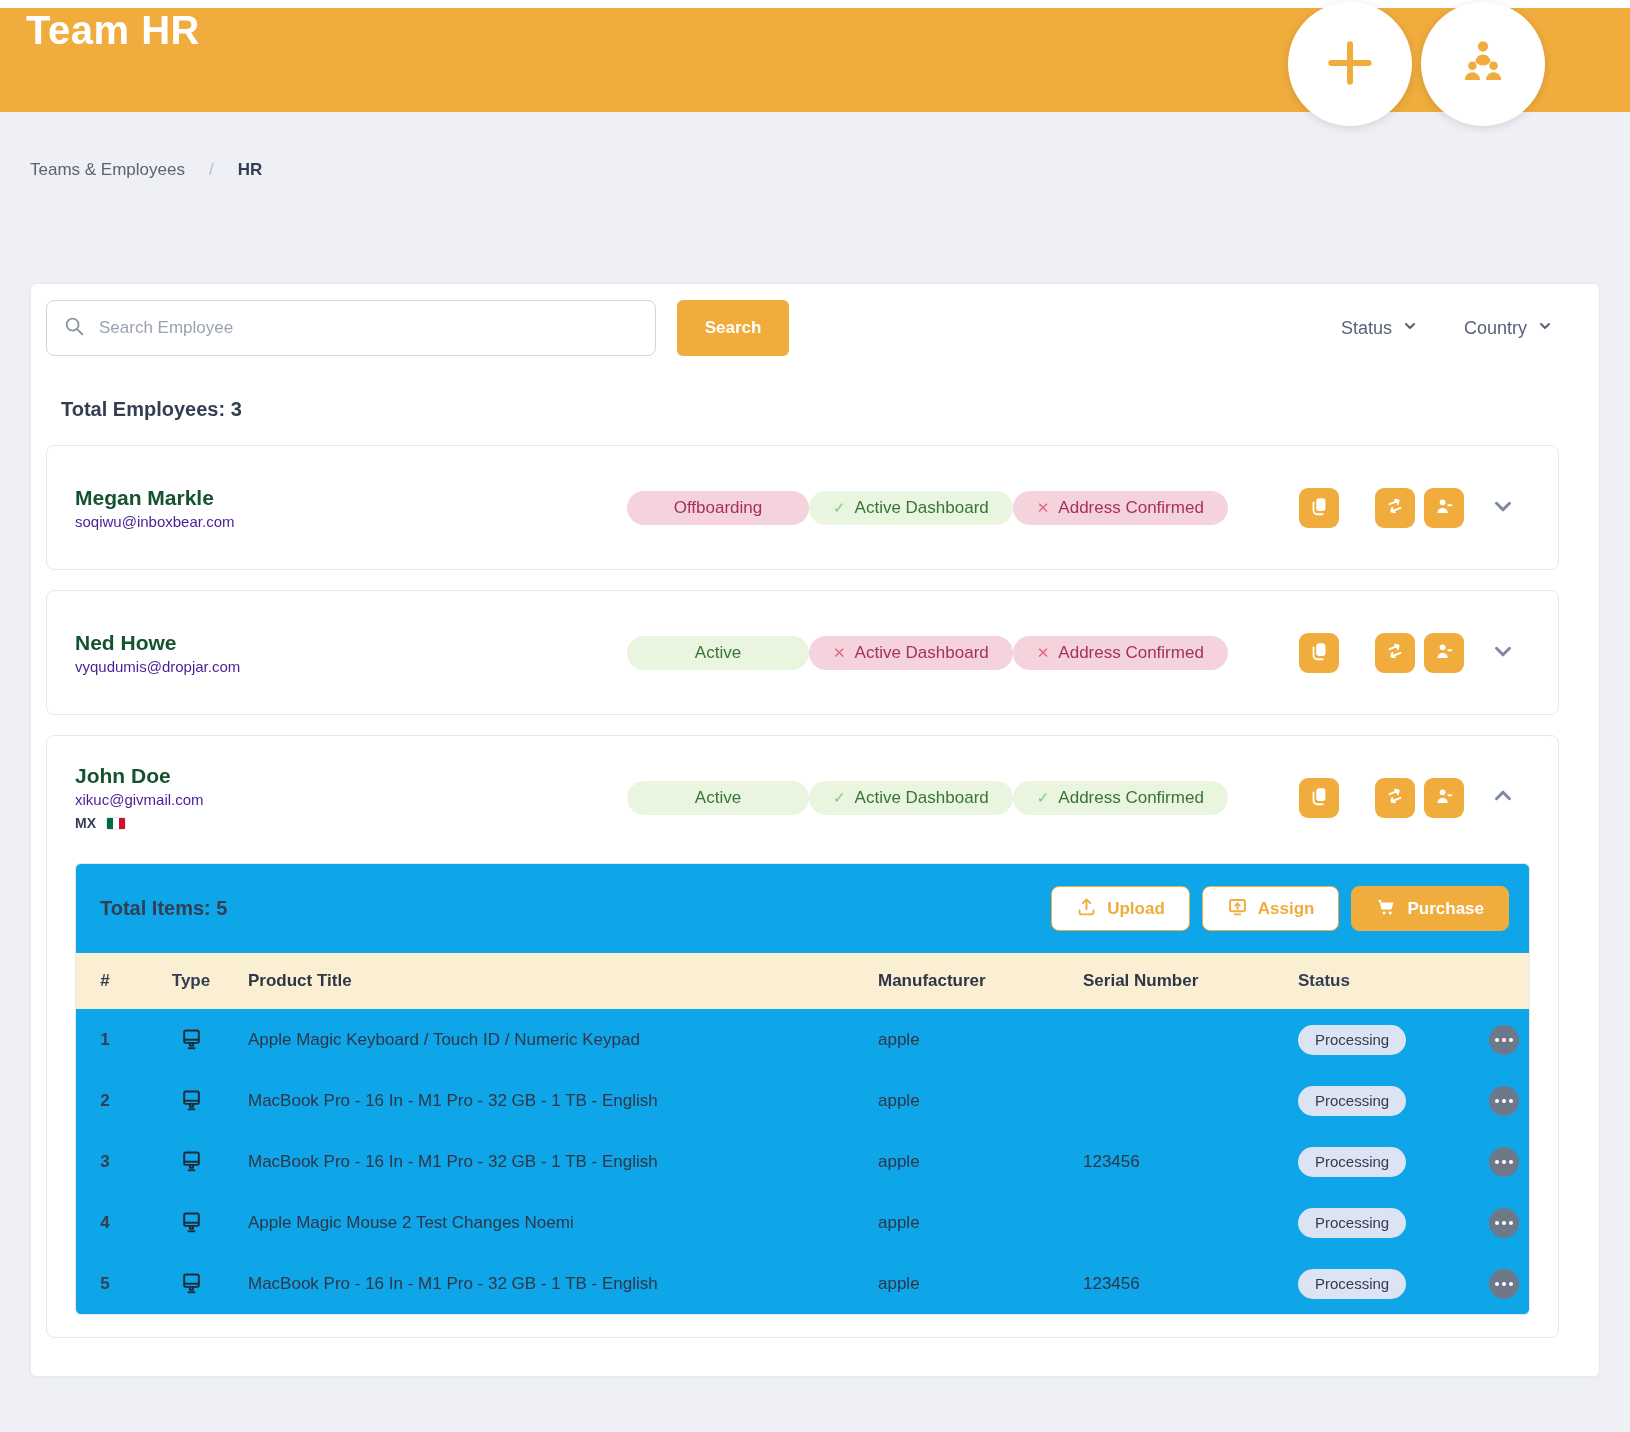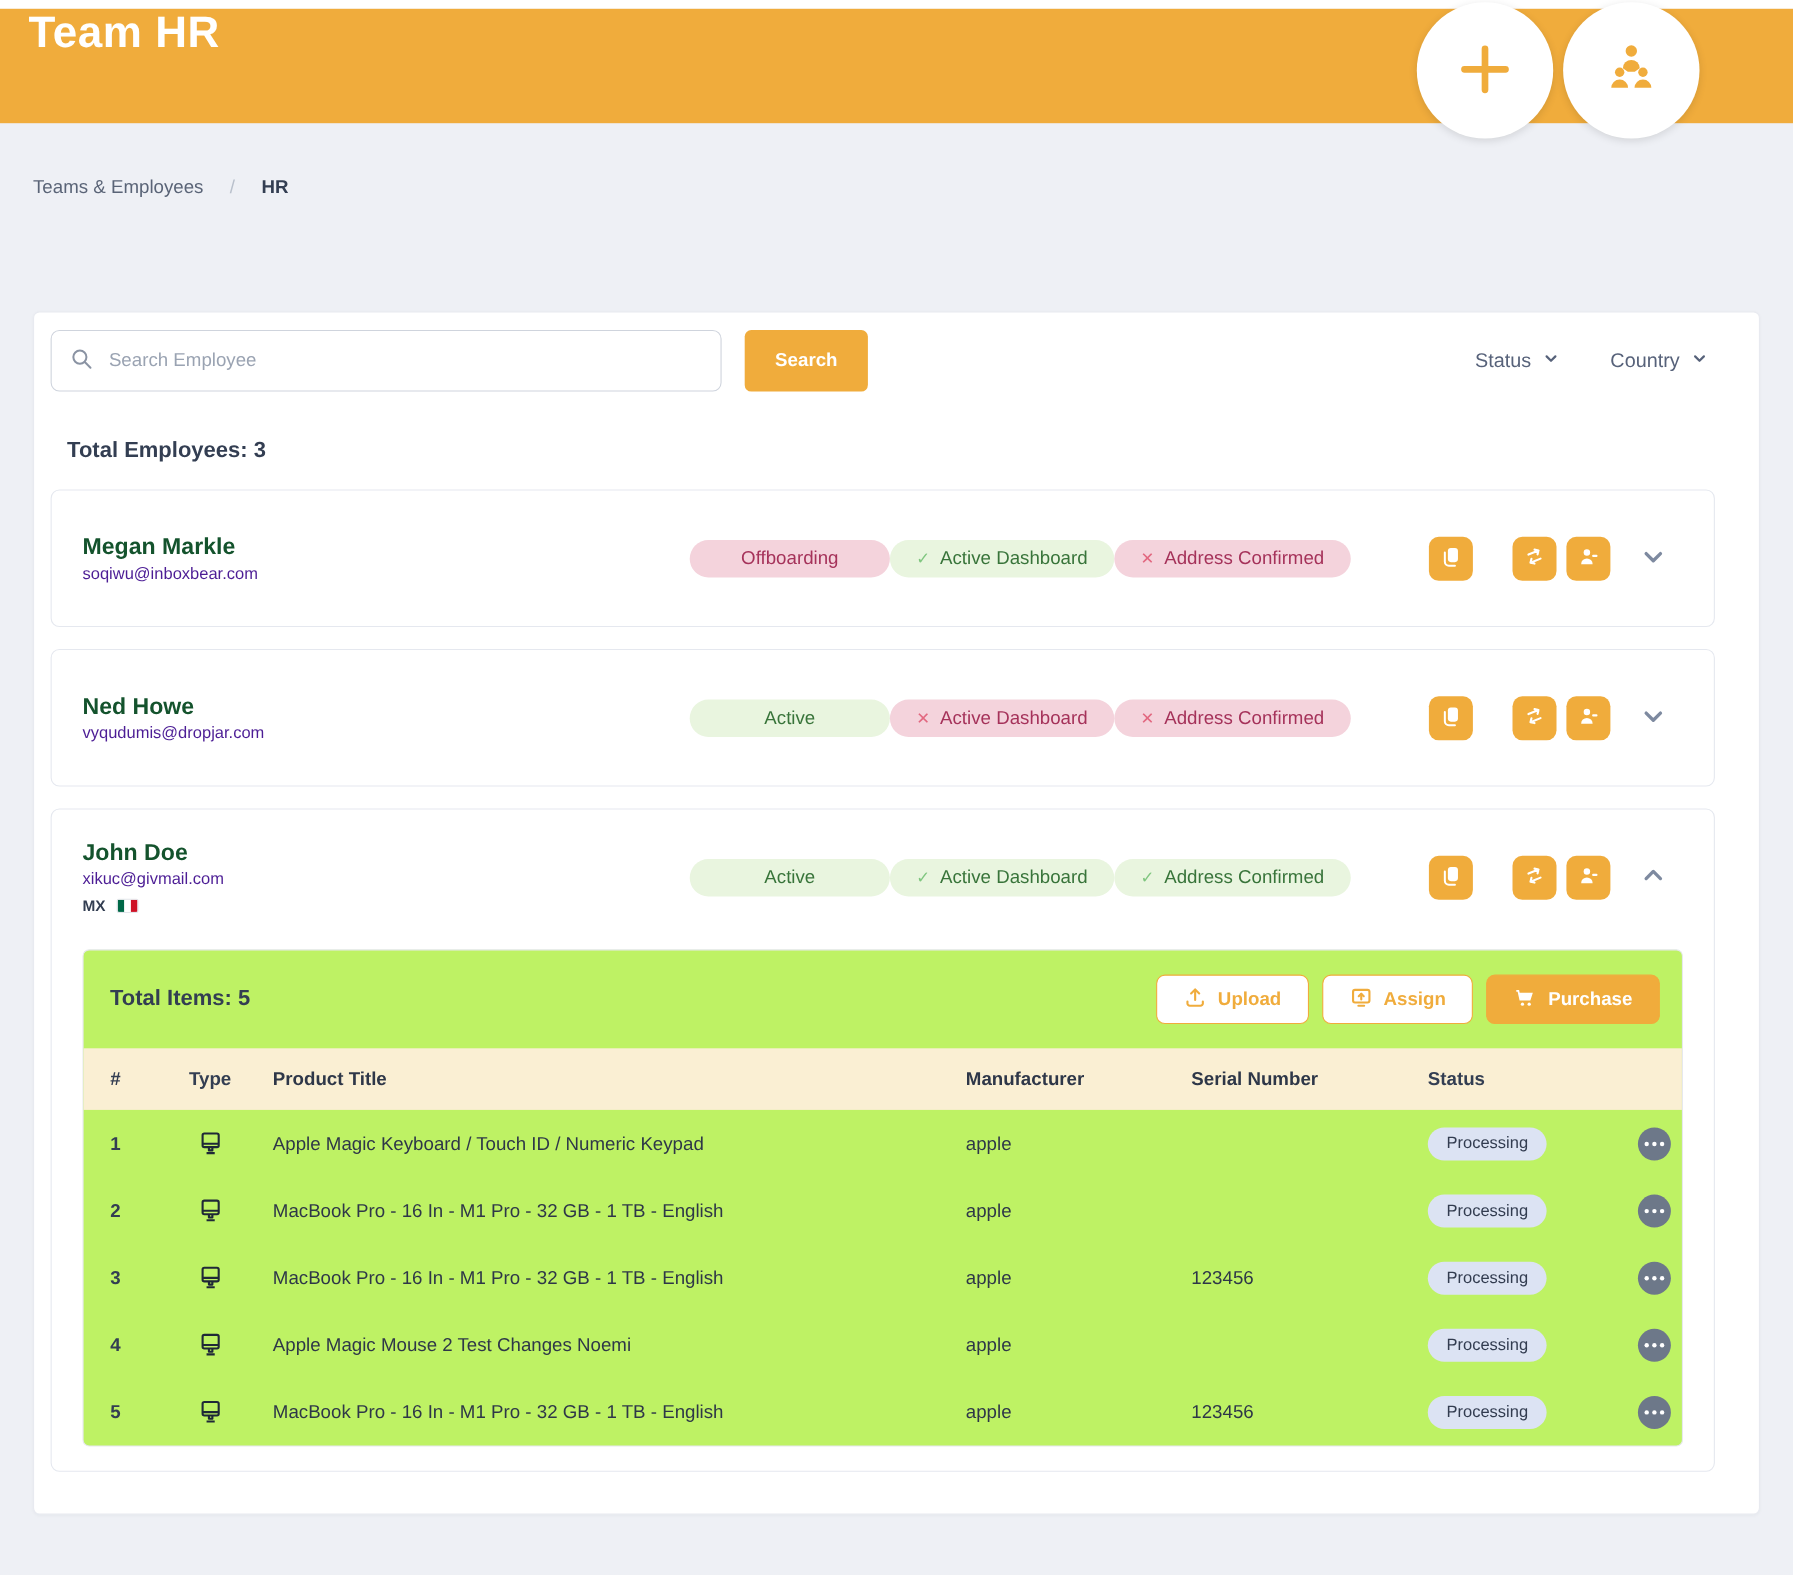--- a/index.html
+++ b/index.html
@@ -109,21 +109,21 @@
   .icon-btn.copy { margin-right:36px; }
   .icon-btn.swap { margin-right:9px; }
   .chev-btn {
     margin-left:24px; border:none; background:none; cursor:pointer;
     width:30px; height:30px; display:flex; align-items:center; justify-content:center;
   }
   .chev-btn.up svg { transform:rotate(180deg); }
   
   .items-panel {
     margin:4px 28px 22px 28px;
-    border:1px solid #E6E8EE; border-radius:6px; background:#bef264;
+    border:1px solid #E6E8EE; border-radius:6px; background:#0ea5e9;
   }
   .items-head { display:flex; align-items:center; padding:22px 20px; }
   .items-total { font-size:20px; font-weight:bold; color:#333E52; margin-left:4px; }
   .items-buttons { margin-left:auto; display:flex; align-items:flex-end; gap:12px; }
   .pill-btn {
     height:45px; border-radius:8px; padding:0 24px;
     display:inline-flex; align-items:center; gap:10px;
     font-size:17px; font-weight:bold; cursor:pointer;
     font-family:"Liberation Sans", sans-serif;
   }

